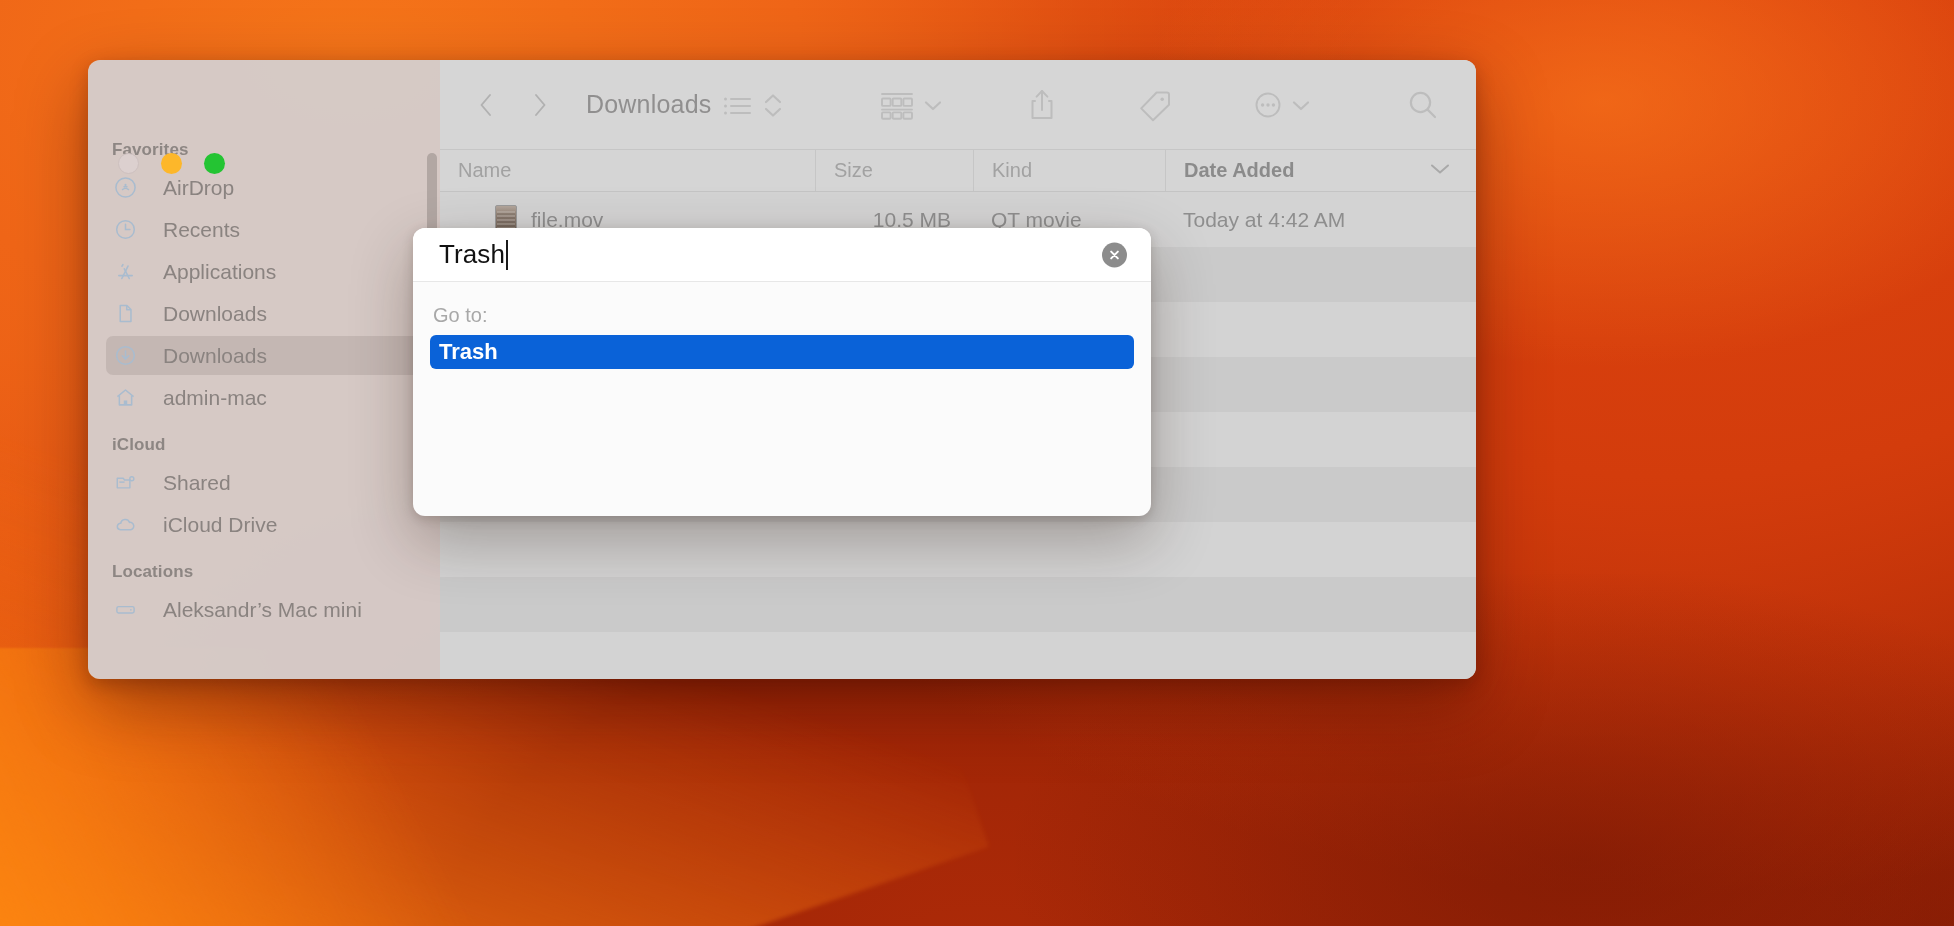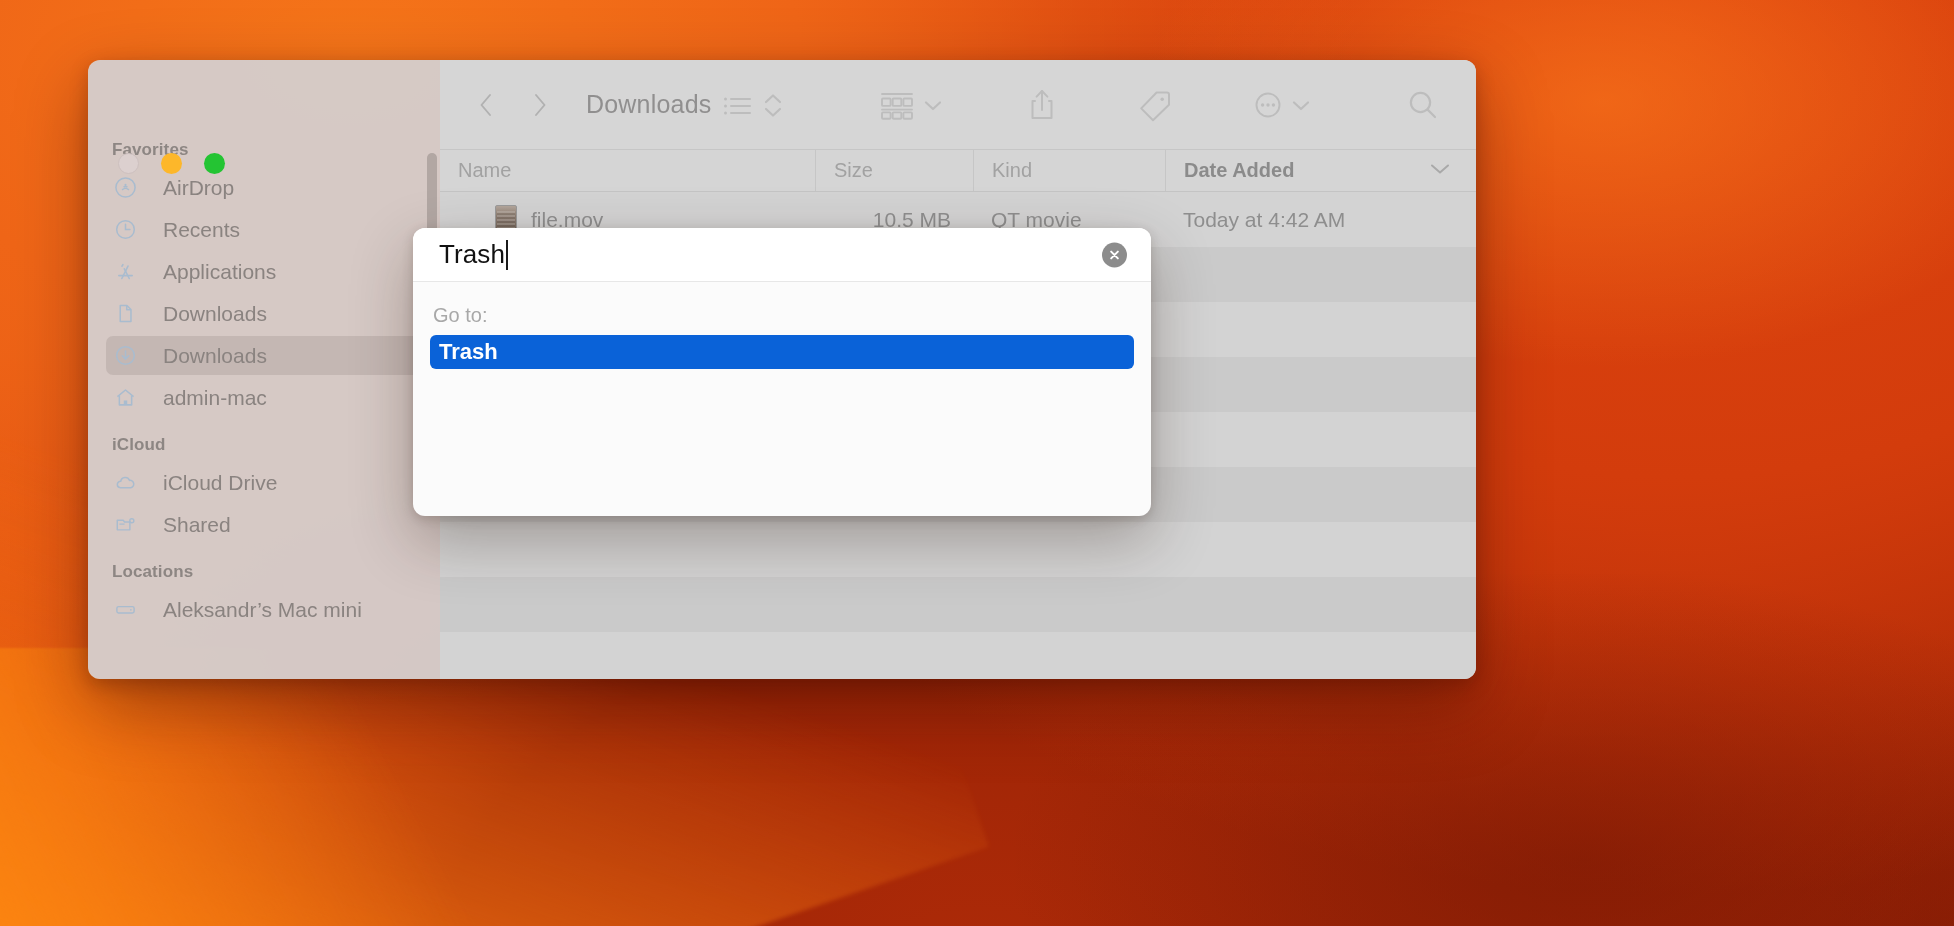--- a/index.html
+++ b/index.html
@@ -404,36 +404,36 @@
         </span>
         <span>admin-mac</span>
       </div>
     </div>
 
     <div class="sb-group">
       <div class="sb-group-title">iCloud</div>
 
       <div class="sb-item">
         <span class="sb-ico">
-          <svg viewBox="0 0 24 24" fill="none" stroke="currentColor" stroke-width="1.6" stroke-linejoin="round">
-            <path d="M6.6 17.4a3.3 3.3 0 0 1 .4-6.6 4.8 4.8 0 0 1 9.2-1 3.8 3.8 0 0 1 1.1 7.6z"></path>
-          </svg>
-        </span>
-        <span>iCloud Drive</span>
-      </div>
-
-      <div class="sb-item">
-        <span class="sb-ico">
           <svg viewBox="0 0 24 24" fill="none" stroke="currentColor" stroke-width="1.5" stroke-linejoin="round">
             <path d="M3.4 7.6h6.2l1.4 1.8h5.6v8.2H3.4z"></path>
             <path d="M5.6 11.6h5.4"></path>
             <circle cx="18.6" cy="8.1" r="2.1"></circle>
           </svg>
         </span>
         <span>Shared</span>
+      </div>
+
+      <div class="sb-item">
+        <span class="sb-ico">
+          <svg viewBox="0 0 24 24" fill="none" stroke="currentColor" stroke-width="1.6" stroke-linejoin="round">
+            <path d="M6.6 17.4a3.3 3.3 0 0 1 .4-6.6 4.8 4.8 0 0 1 9.2-1 3.8 3.8 0 0 1 1.1 7.6z"></path>
+          </svg>
+        </span>
+        <span>iCloud Drive</span>
       </div>
     </div>
 
     <div class="sb-group">
       <div class="sb-group-title">Locations</div>
 
       <div class="sb-item">
         <span class="sb-ico">
           <svg viewBox="0 0 24 24" fill="none" stroke="currentColor" stroke-width="1.5">
             <rect x="3" y="9" width="18" height="6.6" rx="1.8"></rect>

